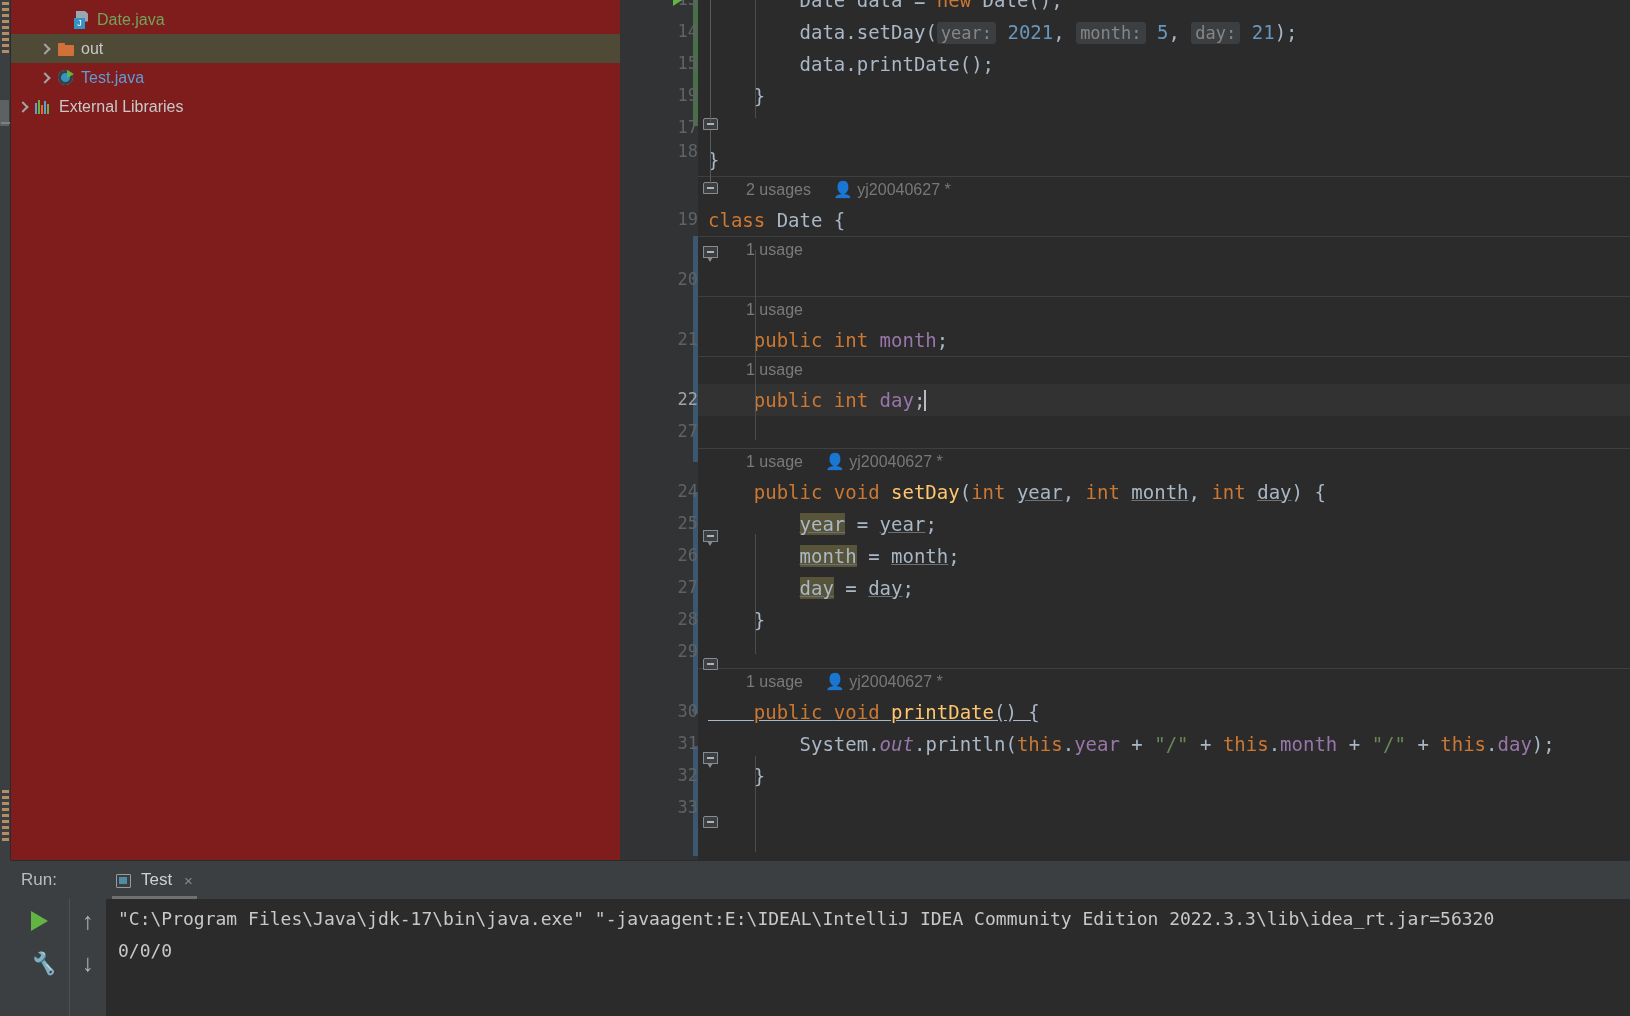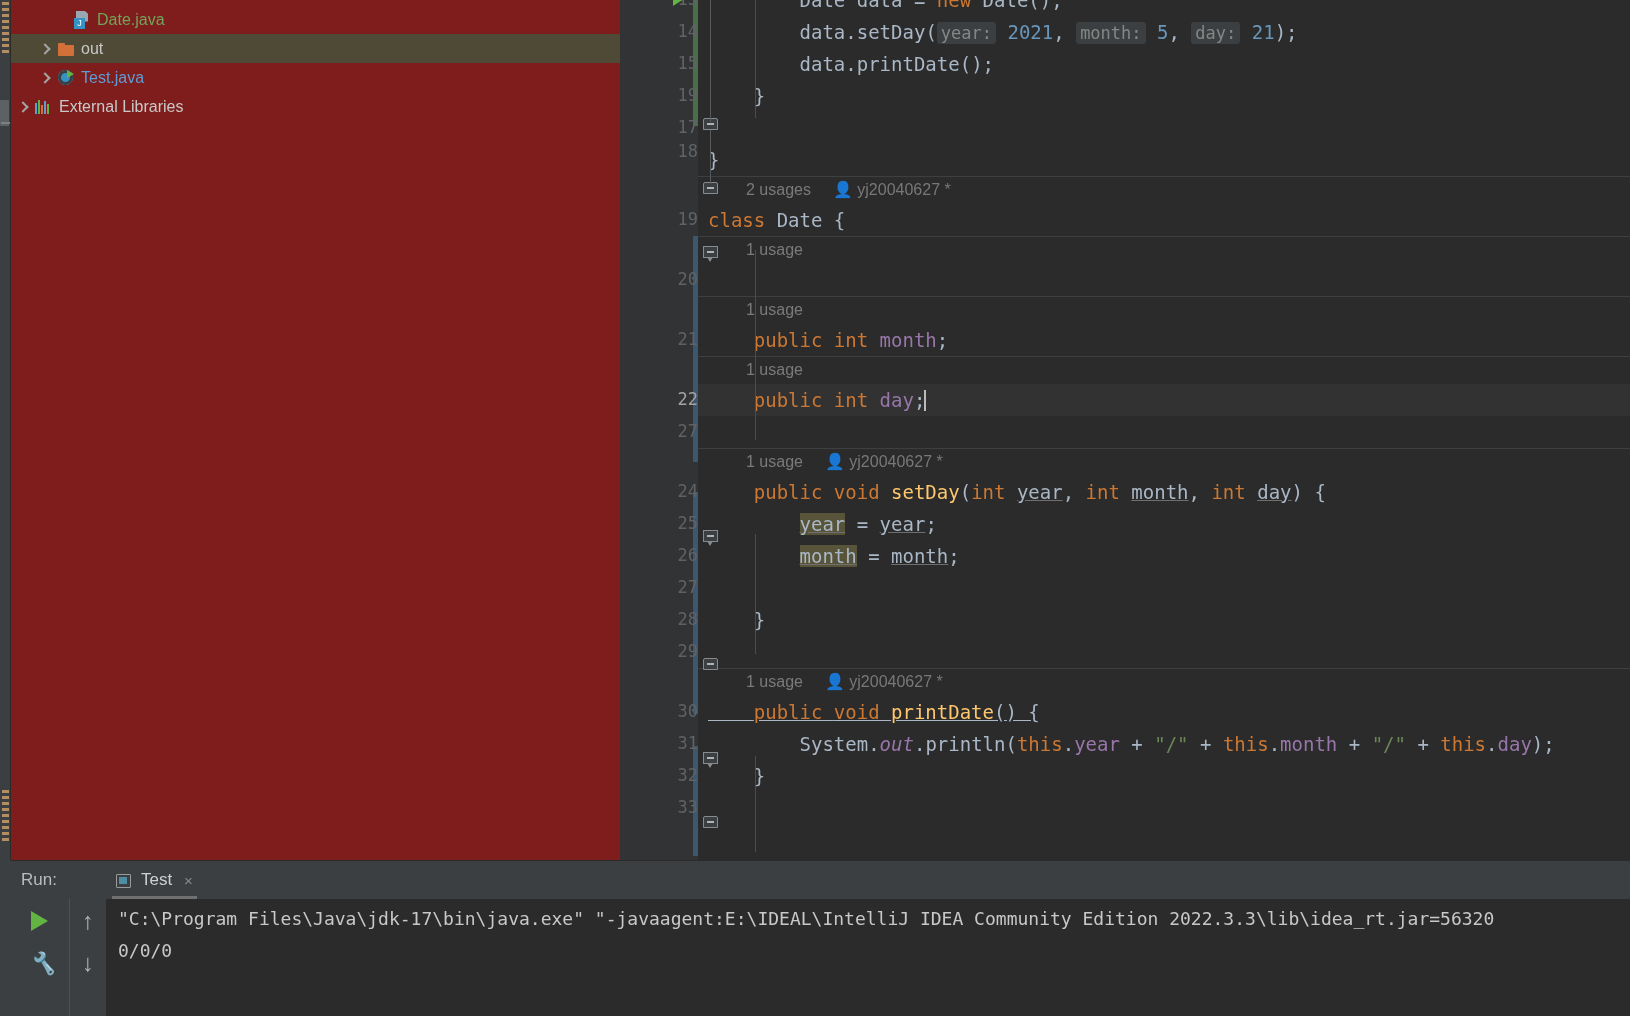--- a/index.html
+++ b/index.html
@@ -339,20 +339,21 @@
         <div class="hint" style="top: 236px;"><span class="sep"></span><span class="txt"><span>1 usage</span></span></div>
         <div class="hint" style="top: 296px;"><span class="sep"></span><span class="txt"><span>1 usage</span></span></div>
         <div class="crow" style="top: 324px;"><span class="pad">    </span><span class="kw">public </span><span class="kw">int </span><span class="fld">month</span><span class="pln">;</span></div>
         <div class="hint" style="top: 356px;"><span class="sep"></span><span class="txt"><span>1 usage</span></span></div>
         <div class="crow curline" style="top: 384px;"><span class="pad">    </span><span class="kw">public </span><span class="kw">int </span><span class="fld">day</span><span class="pln">;</span><span class="caret"></span></div>
         <div class="crow" style="top: 416px;"><span class="pad"></span></div>
         <div class="hint" style="top: 448px;"><span class="sep"></span><span class="txt"><span>1 usage</span><span style="display:inline-block;width:22px"></span><span>👤</span><span class="usr"> yj20040627 *</span></span></div>
         <div class="crow" style="top: 476px;"><span class="pad">    </span><span class="kw">public </span><span class="kw">void </span><span class="mth">setDay</span><span class="pln">(</span><span class="kw">int </span><span class="ul">year</span><span class="pln">, </span><span class="kw">int </span><span class="ul">month</span><span class="pln">, </span><span class="kw">int </span><span class="ul">day</span><span class="pln">) {</span></div>
         <div class="crow" style="top: 508px;"><span class="pad">        </span><span class="hl-write ul">year</span><span class="pln"> = </span><span class="ul">year</span><span class="pln">;</span></div>
         <div class="crow" style="top: 540px;"><span class="pad">        </span><span class="hl-write ul">month</span><span class="pln"> = </span><span class="ul">month</span><span class="pln">;</span></div>
+        <div class="crow" style="top: 572px;"><span class="pad">        </span><span class="hl-write ul">day</span><span class="pln"> = </span><span class="ul">day</span><span class="pln">;</span></div>
         <div class="crow" style="top: 604px;"><span class="pad">    </span><span class="pln">}</span></div>
         <div class="crow" style="top: 636px;"><span class="pad"></span></div>
         <div class="hint" style="top: 668px;"><span class="sep"></span><span class="txt"><span>1 usage</span><span style="display:inline-block;width:22px"></span><span>👤</span><span class="usr"> yj20040627 *</span></span></div>
         <div class="crow" style="top: 696px; text-decoration: underline;"><span class="pad">    </span><span class="kw">public </span><span class="kw">void </span><span class="mth">printDate</span><span class="pln">() {</span></div>
         <div class="crow" style="top: 728px;"><span class="pad">        </span><span class="pln">System</span><span class="pln">.</span><span class="ital">out</span><span class="pln">.</span><span class="pln">println</span><span class="pln">(</span><span class="kw">this</span><span class="pln">.</span><span class="fld">year</span><span class="pln"> + </span><span class="str">"/"</span><span class="pln"> + </span><span class="kw">this</span><span class="pln">.</span><span class="fld">month</span><span class="pln"> + </span><span class="str">"/"</span><span class="pln"> + </span><span class="kw">this</span><span class="pln">.</span><span class="fld">day</span><span class="pln">);</span></div>
         <div class="crow" style="top: 760px;"><span class="pad">    </span><span class="pln">}</span></div>
         <div class="crow" style="top: 792px;"><span class="pad"></span></div>
       </div>
 
     <div class="runmark" style="top:-8px"></div>

